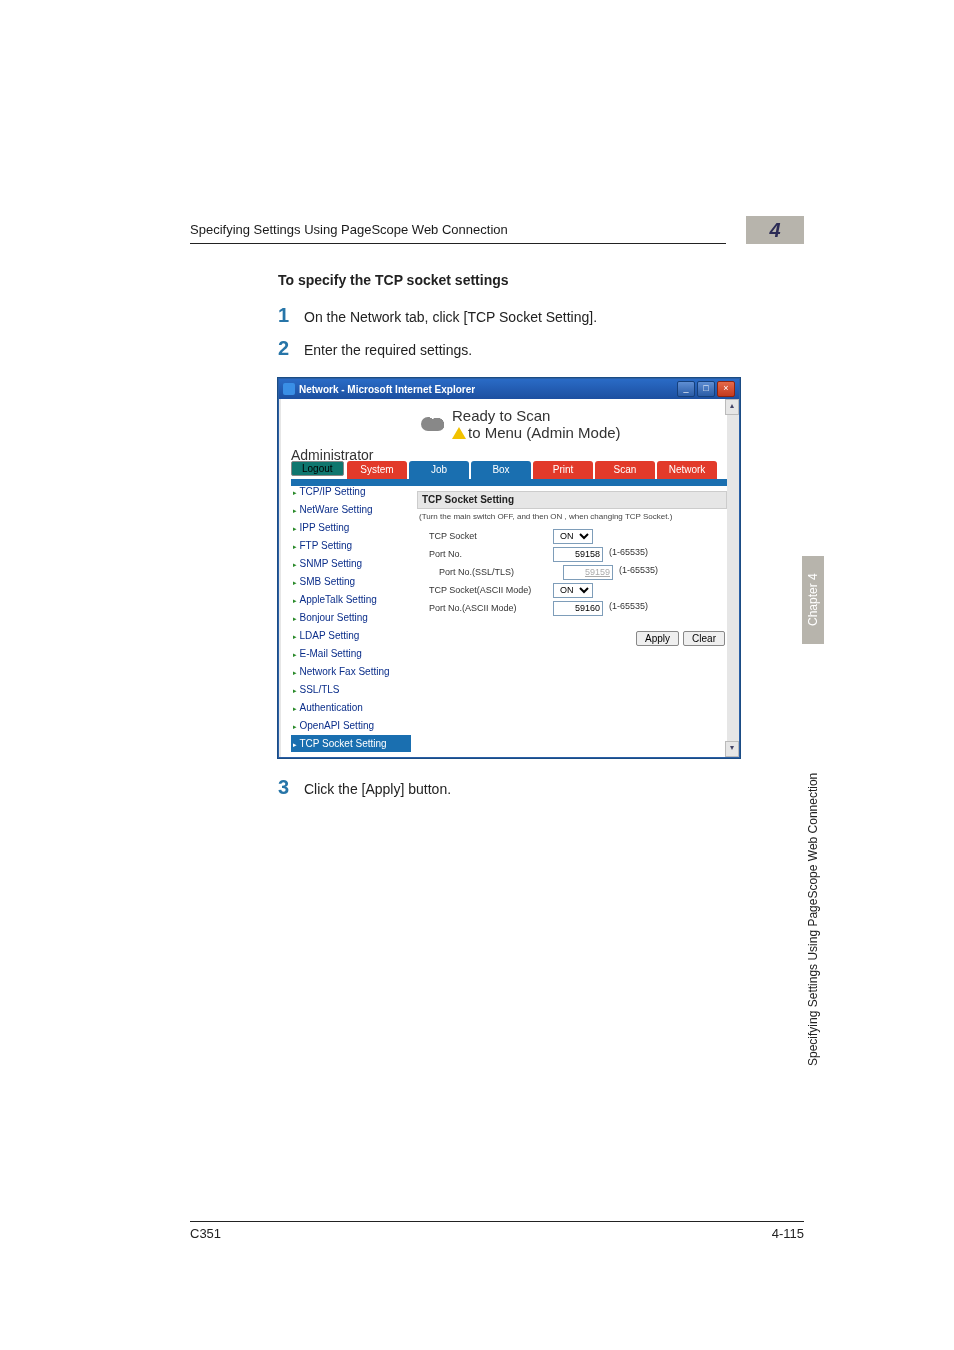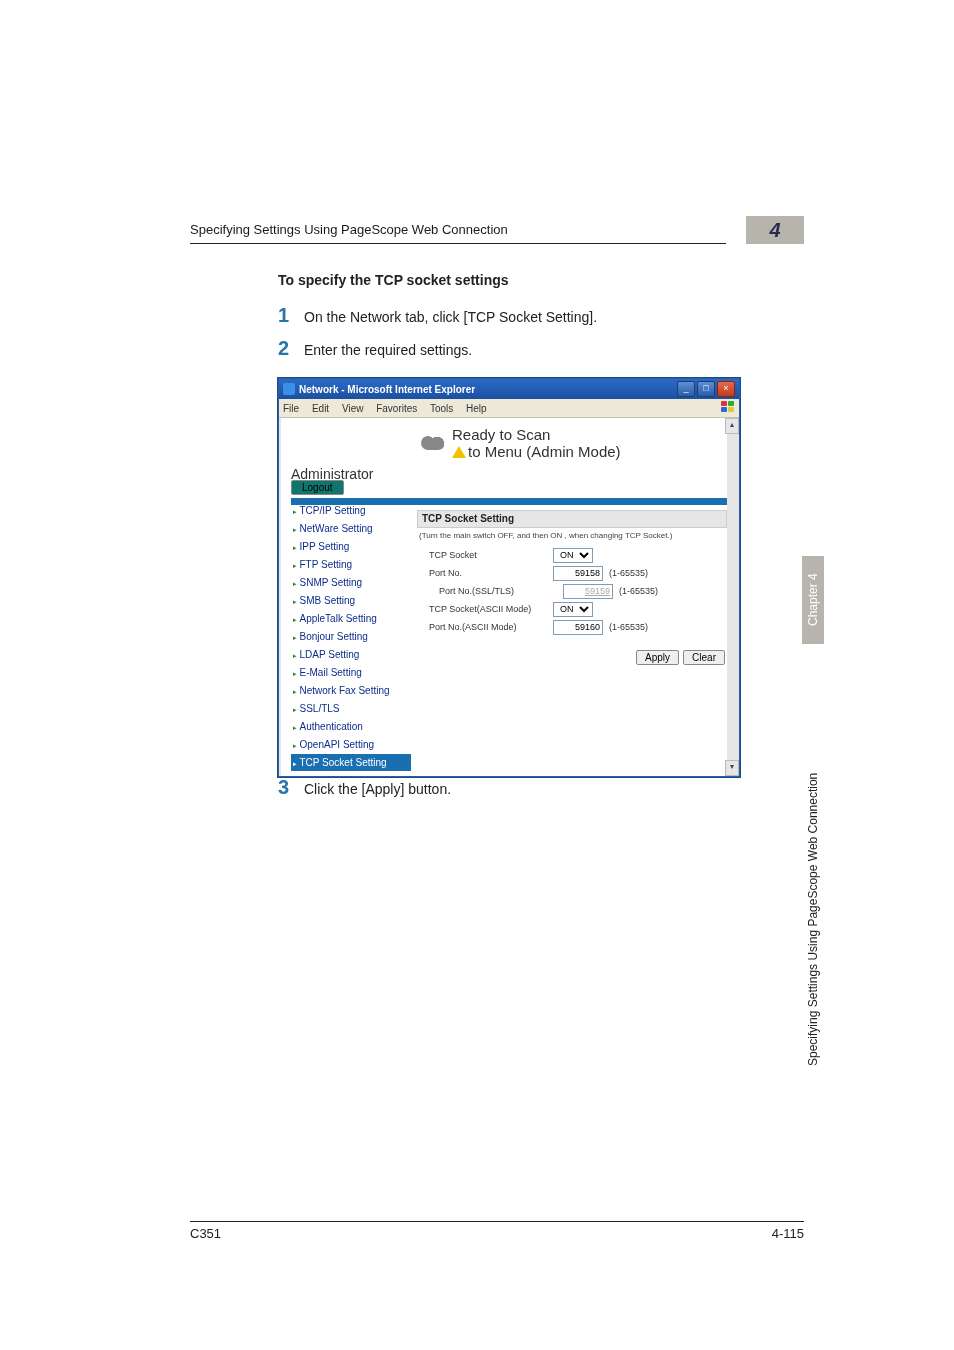--- a/index.html
+++ b/index.html
@@ -292,21 +292,21 @@
     display: flex;
     align-items: center;
     height: 18px;
   }
   .form-row .lbl {
     width: 124px;
     padding-left: 12px;
   }
   .form-row .ctl {
     display: flex;
-    align-items: center;
+    align-items: flex-start;
     gap: 6px;
   }
   .sel {
     font-size: 9px;
     padding: 0 2px;
     border: 1px solid #7e9db9;
     background: #fff;
     height: 15px;
   }
   .txt {
@@ -436,55 +436,47 @@
         <div class="ie-icon"></div>
         <div class="tb-title">Network - Microsoft Internet Explorer</div>
       </div>
       <div class="winbtns">
         <div class="winbtn">_</div>
         <div class="winbtn">□</div>
         <div class="winbtn close">×</div>
       </div>
     </div>
 
-    <div class="shot-menubar">
-      <div class="menus">
-        <span>File</span>
-        <span>Edit</span>
-        <span>View</span>
-        <span>Favorites</span>
-        <span>Tools</span>
-        <span>Help</span>
-      </div>
-      <div class="xp-flag">
-        <span class="r"></span>
-          <span class="g"></span>
-          <span class="b"></span>
-          <span class="y"></span>
-      </div>
-    </div>
 
     <div class="shot-content">
       <div class="scroll-arrow up">▴</div>
       <div class="scroll-arrow down">▾</div>
 
       <div class="logo">
         <div class="cloud"></div>
         <div>
           <div>Ready to Scan</div>
           <div style="display:flex;align-items:center;gap:2px;">
             <span class="warn"></span>
             <span>to Menu (Admin Mode)</span>
           </div>
         </div>
       </div>
 
       <div class="admin-label">Administrator</div>
       <button class="logout-btn">Logout</button>
 
+      <div class="tabs">
+        <div class="tab system">System</div>
+        <div class="tab job">Job</div>
+        <div class="tab box">Box</div>
+        <div class="tab print">Print</div>
+        <div class="tab scan">Scan</div>
+        <div class="tab network">Network</div>
+      </div>
       <div class="tab-strip"></div>
 
       <div class="sidebar">
         <div class="side-item">TCP/IP Setting</div>
         <div class="side-item">NetWare Setting</div>
         <div class="side-item">IPP Setting</div>
         <div class="side-item">FTP Setting</div>
         <div class="side-item">SNMP Setting</div>
         <div class="side-item">SMB Setting</div>
         <div class="side-item">AppleTalk Setting</div>

